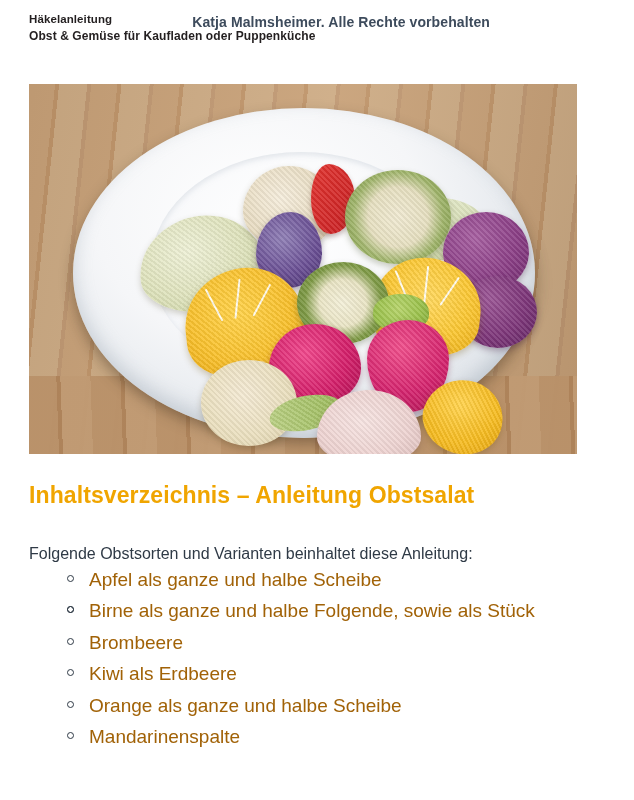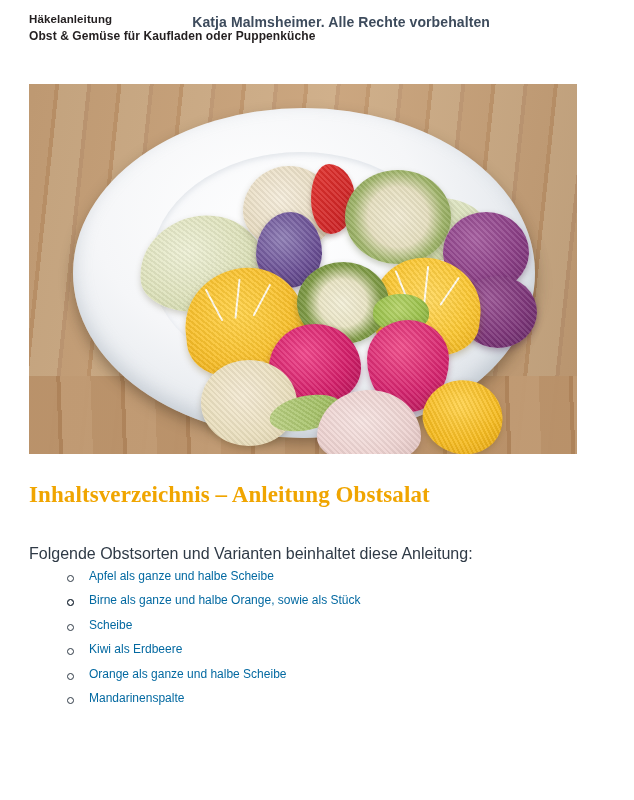--- a/index.html
+++ b/index.html
@@ -238,40 +238,39 @@
 
   
   .toc-title {
     position: absolute;
     left: 29px;
     top: 482px;
     font-size: 23px;
     font-weight: 700;
     color: #f0a500;
     letter-spacing: 0.1px;
-    font-family: Liberation Serif, serif;
   }
   .toc-intro {
     position: absolute;
     left: 29px;
     top: 545px;
     font-size: 16px;
     color: #2f3a46;
   }
   .toc-list {
     position: absolute;
     left: 29px;
     top: 570px;
     margin: 0;
     padding: 0 0 0 38px;
     list-style: none;
   }
   .toc-list li {
-    font-size: 12px;
-    color: #0369a1;
+    font-size: 19px;
+    color: #a16207;
     line-height: 1.0;
     padding: 0 0 0 22px;
     margin: 0 0 12.4px 0;
     position: relative;
   }
   .toc-list li .bullet {
     position: absolute;
     left: 0;
     top: 5px;
     width: 7px;
@@ -328,18 +327,18 @@
     </div>
   </div>
 </div>
 
 <div class="toc-title">Inhaltsverzeichnis – Anleitung Obstsalat</div>
 <div class="toc-intro">Folgende Obstsorten und Varianten beinhaltet diese Anleitung:</div>
 
 <ul class="toc-list">
   <li><span class="bullet"></span><span>Apfel als ganze und halbe Scheibe</span></li>
   <li><span class="bullet"></span></li>
-  <li><span class="bullet"></span><span>Birne als ganze und halbe Orange, sowie als Stück</span></li>
-  <li><span class="bullet"></span><span>Scheibe</span></li>
+  <li><span class="bullet"></span><span>Birne als ganze und halbe Folgende, sowie als Stück</span></li>
+  <li><span class="bullet"></span><span>Brombeere</span></li>
   <li><span class="bullet"></span><span>Kiwi als Erdbeere</span></li>
   <li><span class="bullet"></span><span>Orange als ganze und halbe Scheibe</span></li>
   <li><span class="bullet"></span><span>Mandarinenspalte</span></li>
 </ul>
 
 </body></html>

